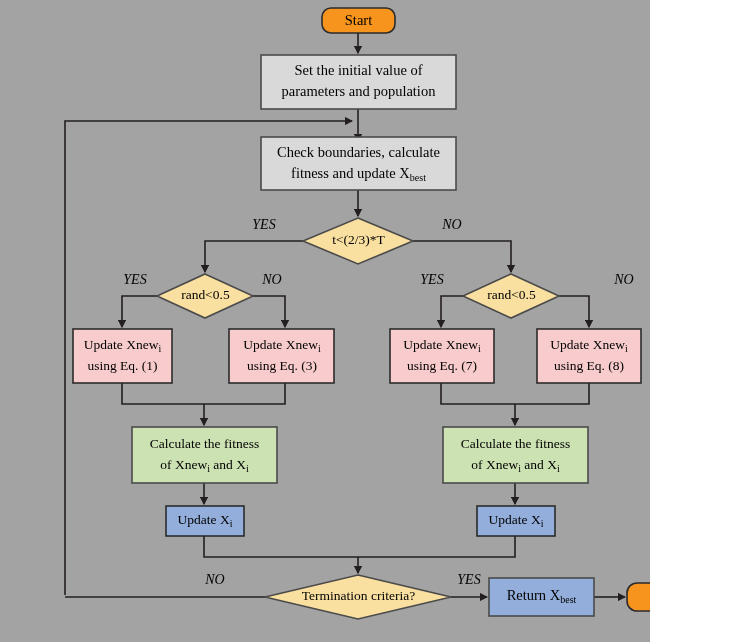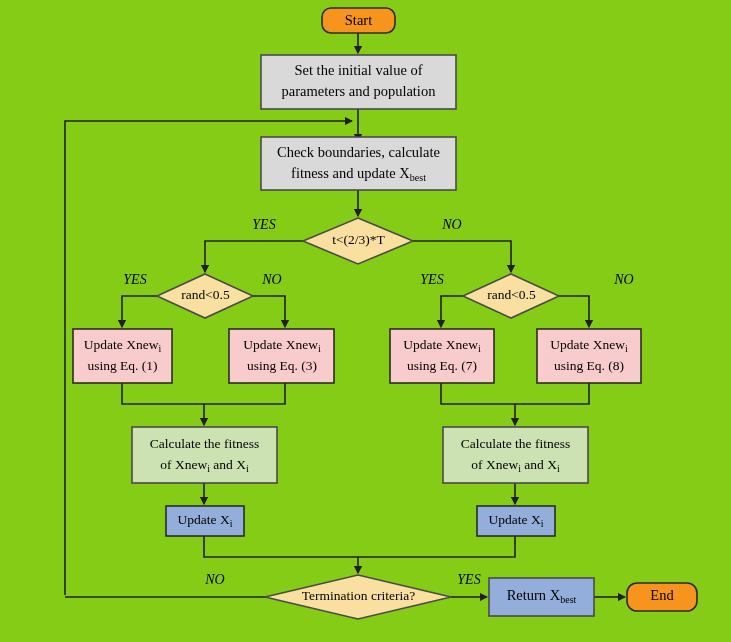--- a/index.html
+++ b/index.html
@@ -2,23 +2,23 @@
 <html><head>
 <meta charset="utf-8">
 <style>
   html, body {
     margin: 0;
     padding: 0;
     background: #ffffff;
   }
   #canvas {
     position: relative;
-    width: 731px;
+    width: 650px;
     height: 642px;
-    background: #84cc16;
+    background: #a3a3a3;
     font-family: "Liberation Serif", "DejaVu Serif", serif;
     overflow: hidden;
   }
   svg.flow {
     position: absolute;
     left: 0;
     top: 0;
     width: 731px;
     height: 642px;
   }

